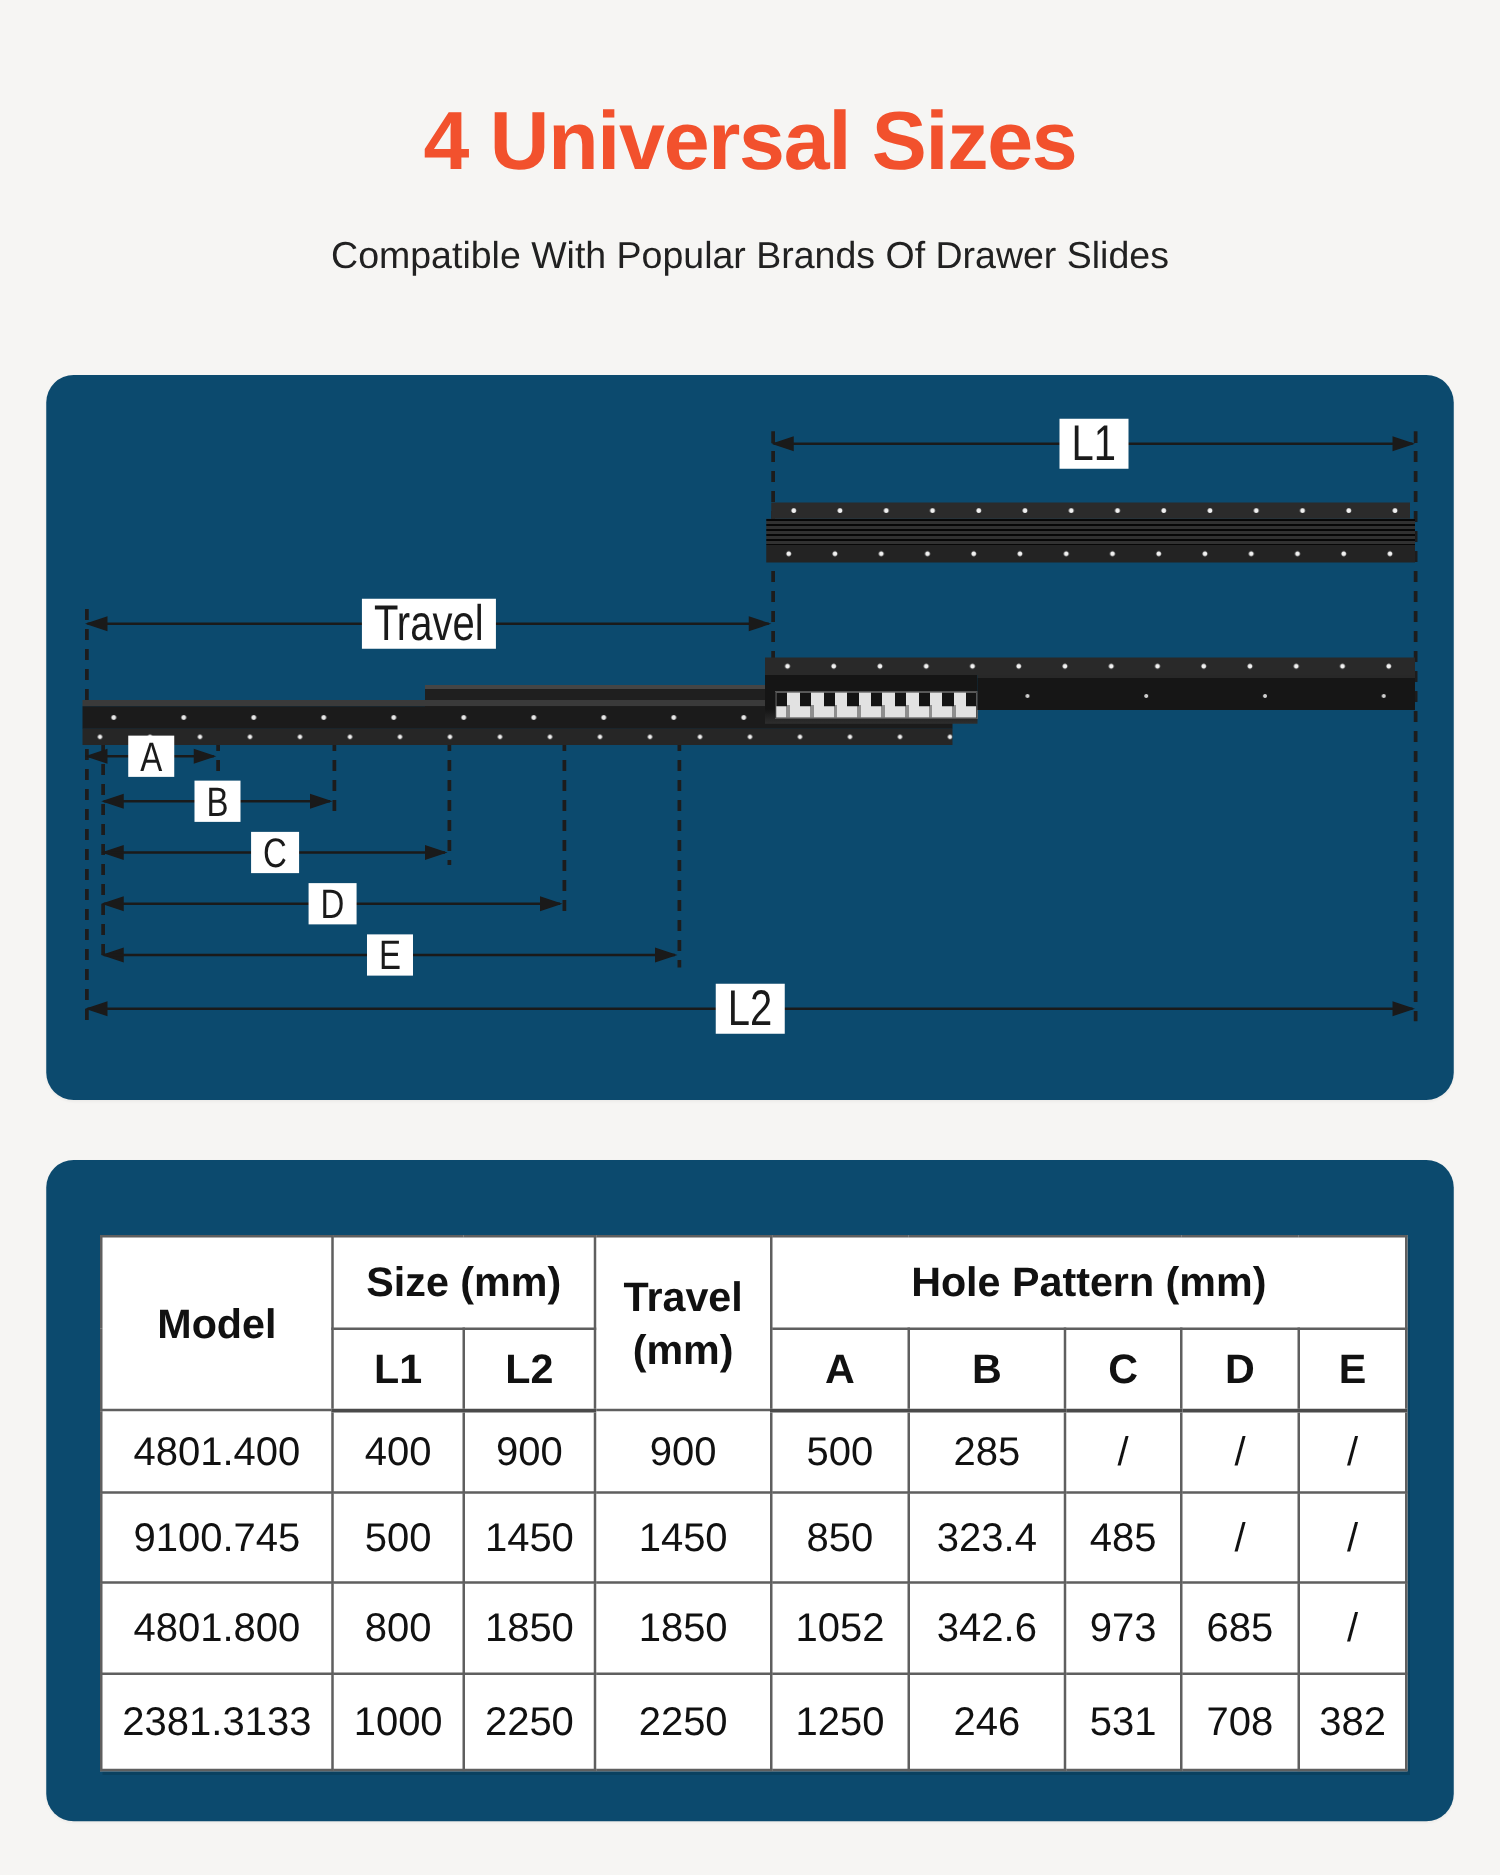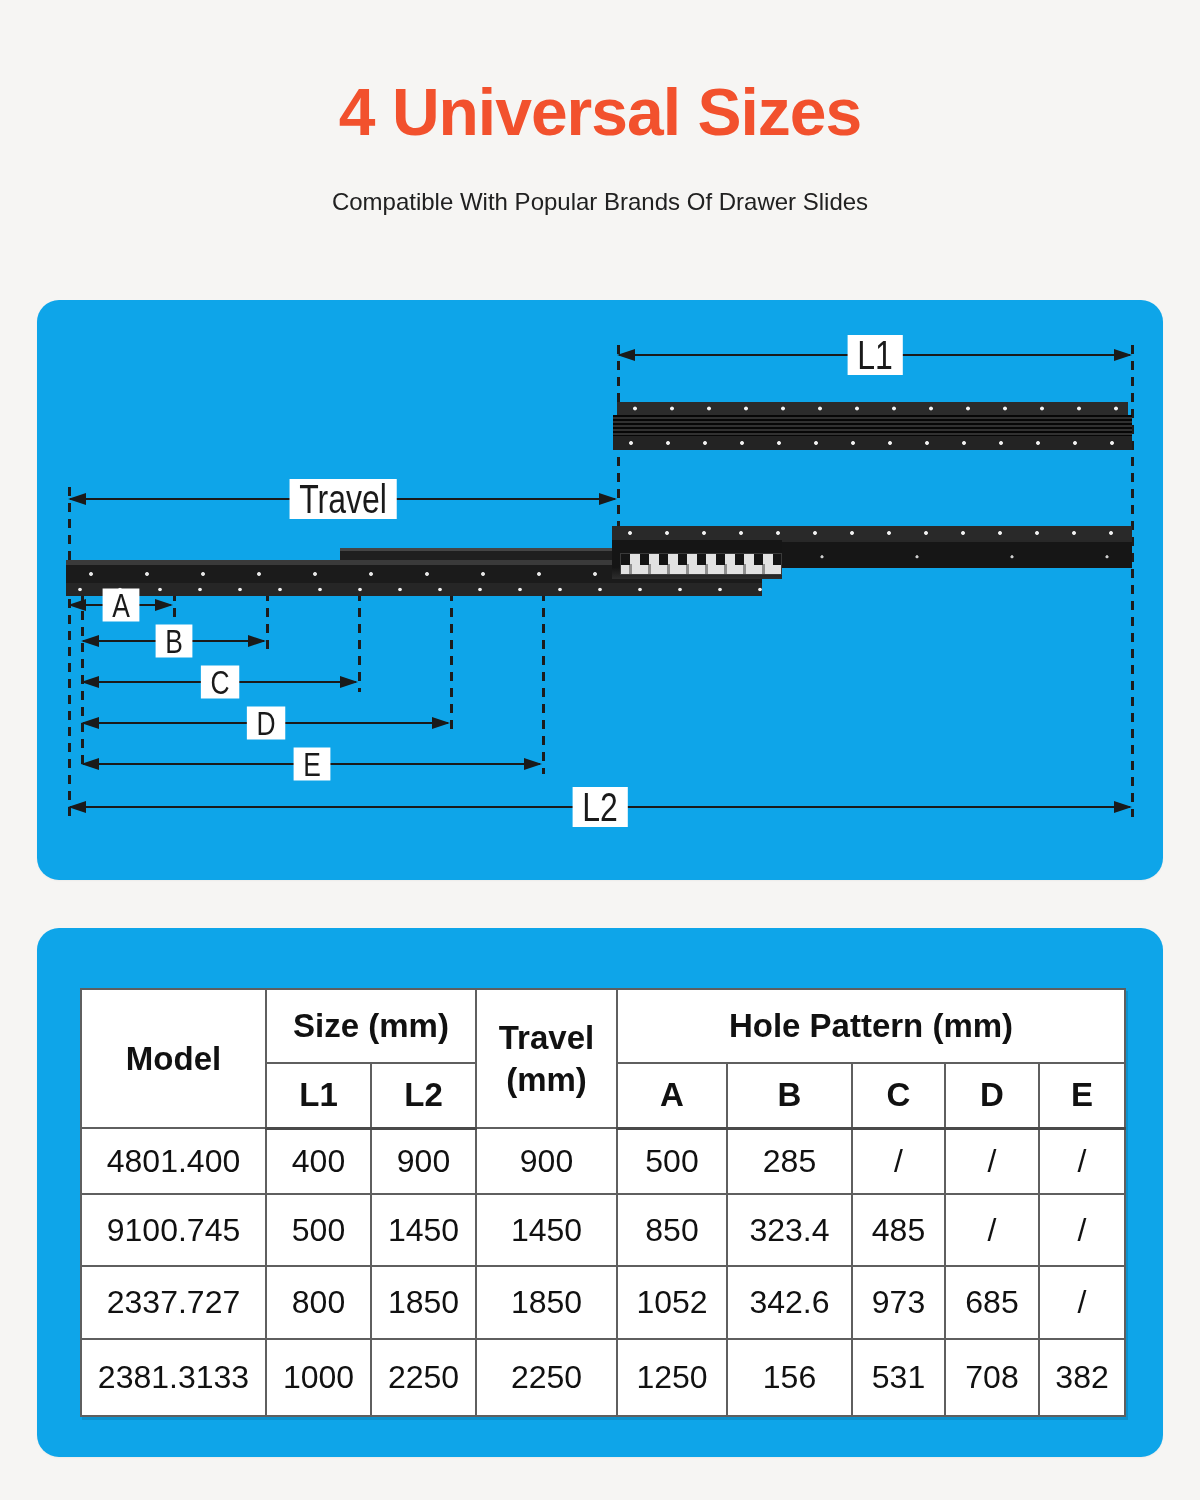--- a/index.html
+++ b/index.html
@@ -16,27 +16,27 @@
   
   .hero-title {
     position:absolute; left:0; top:74px; width:1200px;
     text-align:center;
     font-size:66px; font-weight:700; letter-spacing:-1px;
     color:#F2512D;
   }
   .hero-sub {
     position:absolute; left:0; top:188px; width:1200px;
     text-align:center;
-    font-size:24px; font-weight:400; color:#212121;
+    font-size:30px; font-weight:400; color:#212121;
   }
 
   
   .panel {
     position:absolute; left:37px; width:1126px;
-    background:#0ea5e9; border-radius:22px;
+    background:#0c4a6e; border-radius:22px;
     box-shadow:0 1px 2px rgba(0,0,0,0.04);
   }
   .panel.diagram { top:300px; height:580px; }
   .panel.spec    { top:928px; height:529px; }
 
   
   .dim { position:absolute; height:14px; z-index:3; }
   .dim .dline {
     position:absolute; left:2px; right:2px; top:50%;
     height:2.5px; margin-top:-1.25px; background:#1a1a1a;
@@ -252,36 +252,36 @@
         <td>500</td>
         <td>1450</td>
         <td>1450</td>
         <td>850</td>
         <td>323.4</td>
         <td>485</td>
         <td>/</td>
         <td>/</td>
       </tr>
       <tr style="height:73px;">
-        <td>2337.727</td>
+        <td>4801.800</td>
         <td>800</td>
         <td>1850</td>
         <td>1850</td>
         <td>1052</td>
         <td>342.6</td>
         <td>973</td>
         <td>685</td>
         <td>/</td>
       </tr>
       <tr style="height:77px;">
         <td>2381.3133</td>
         <td>1000</td>
         <td>2250</td>
         <td>2250</td>
         <td>1250</td>
-        <td>156</td>
+        <td>246</td>
         <td>531</td>
         <td>708</td>
         <td>382</td>
       </tr>
     </tbody>
   </table>
 </div>
 
 </body></html>

